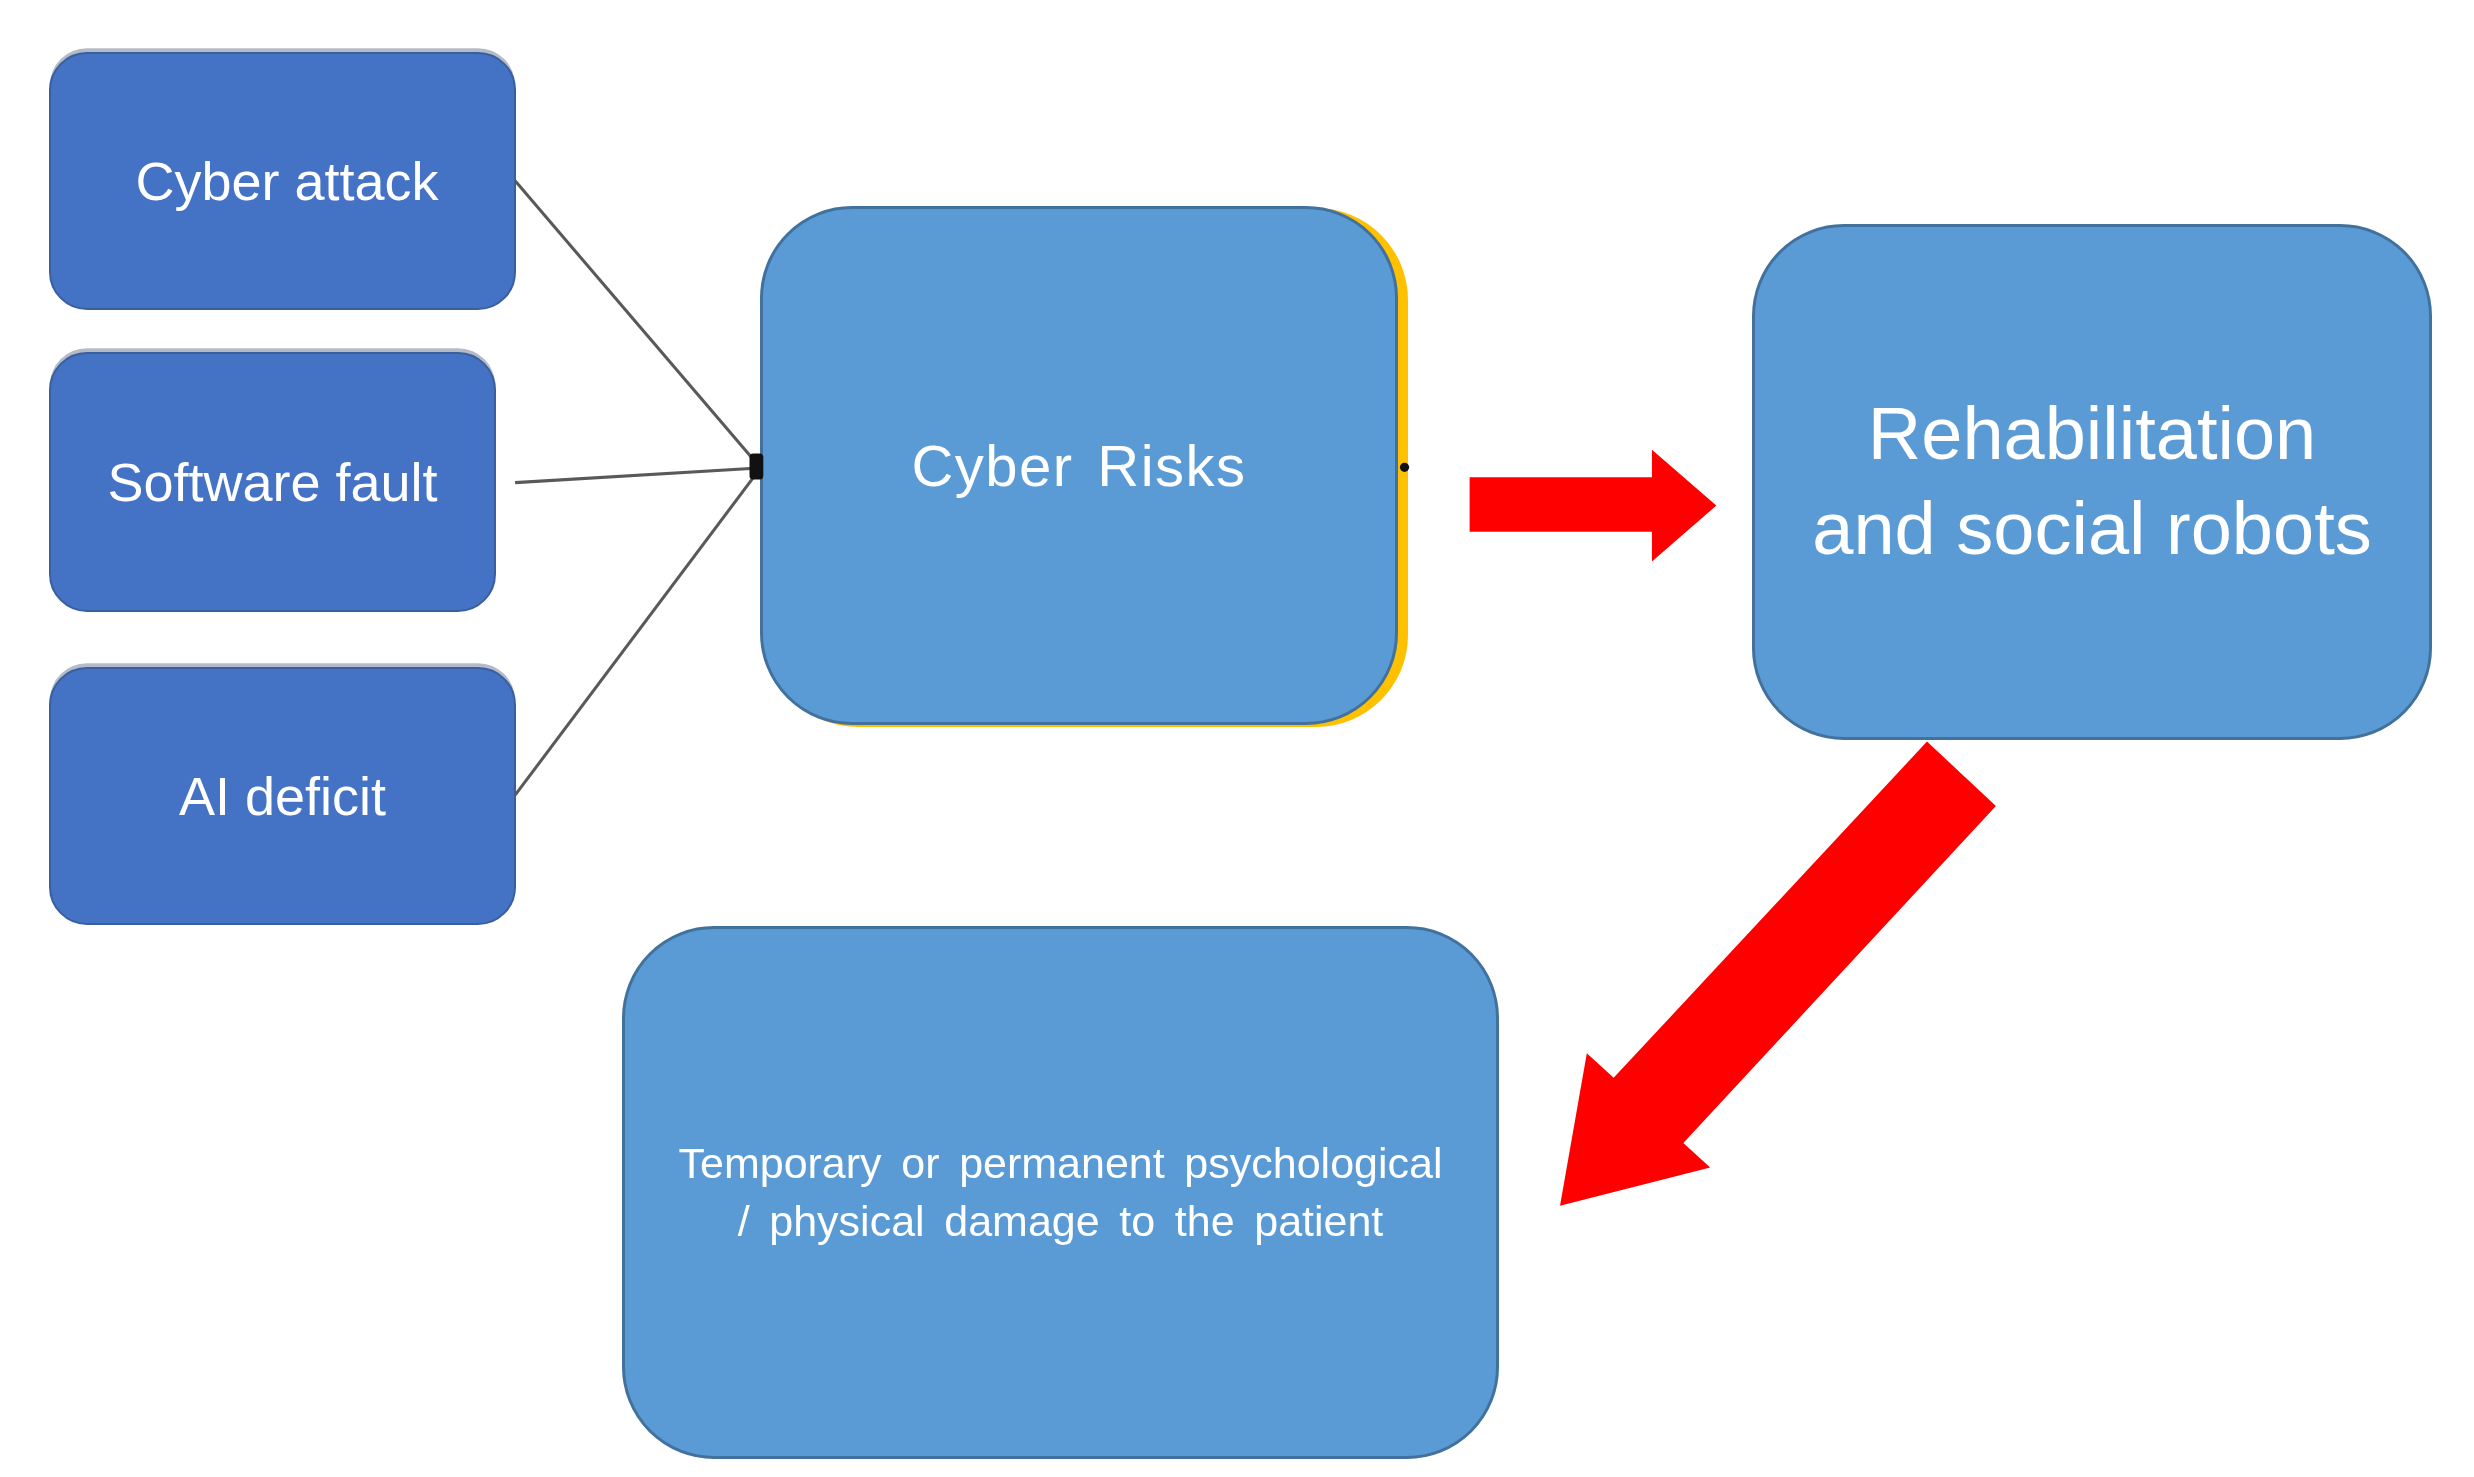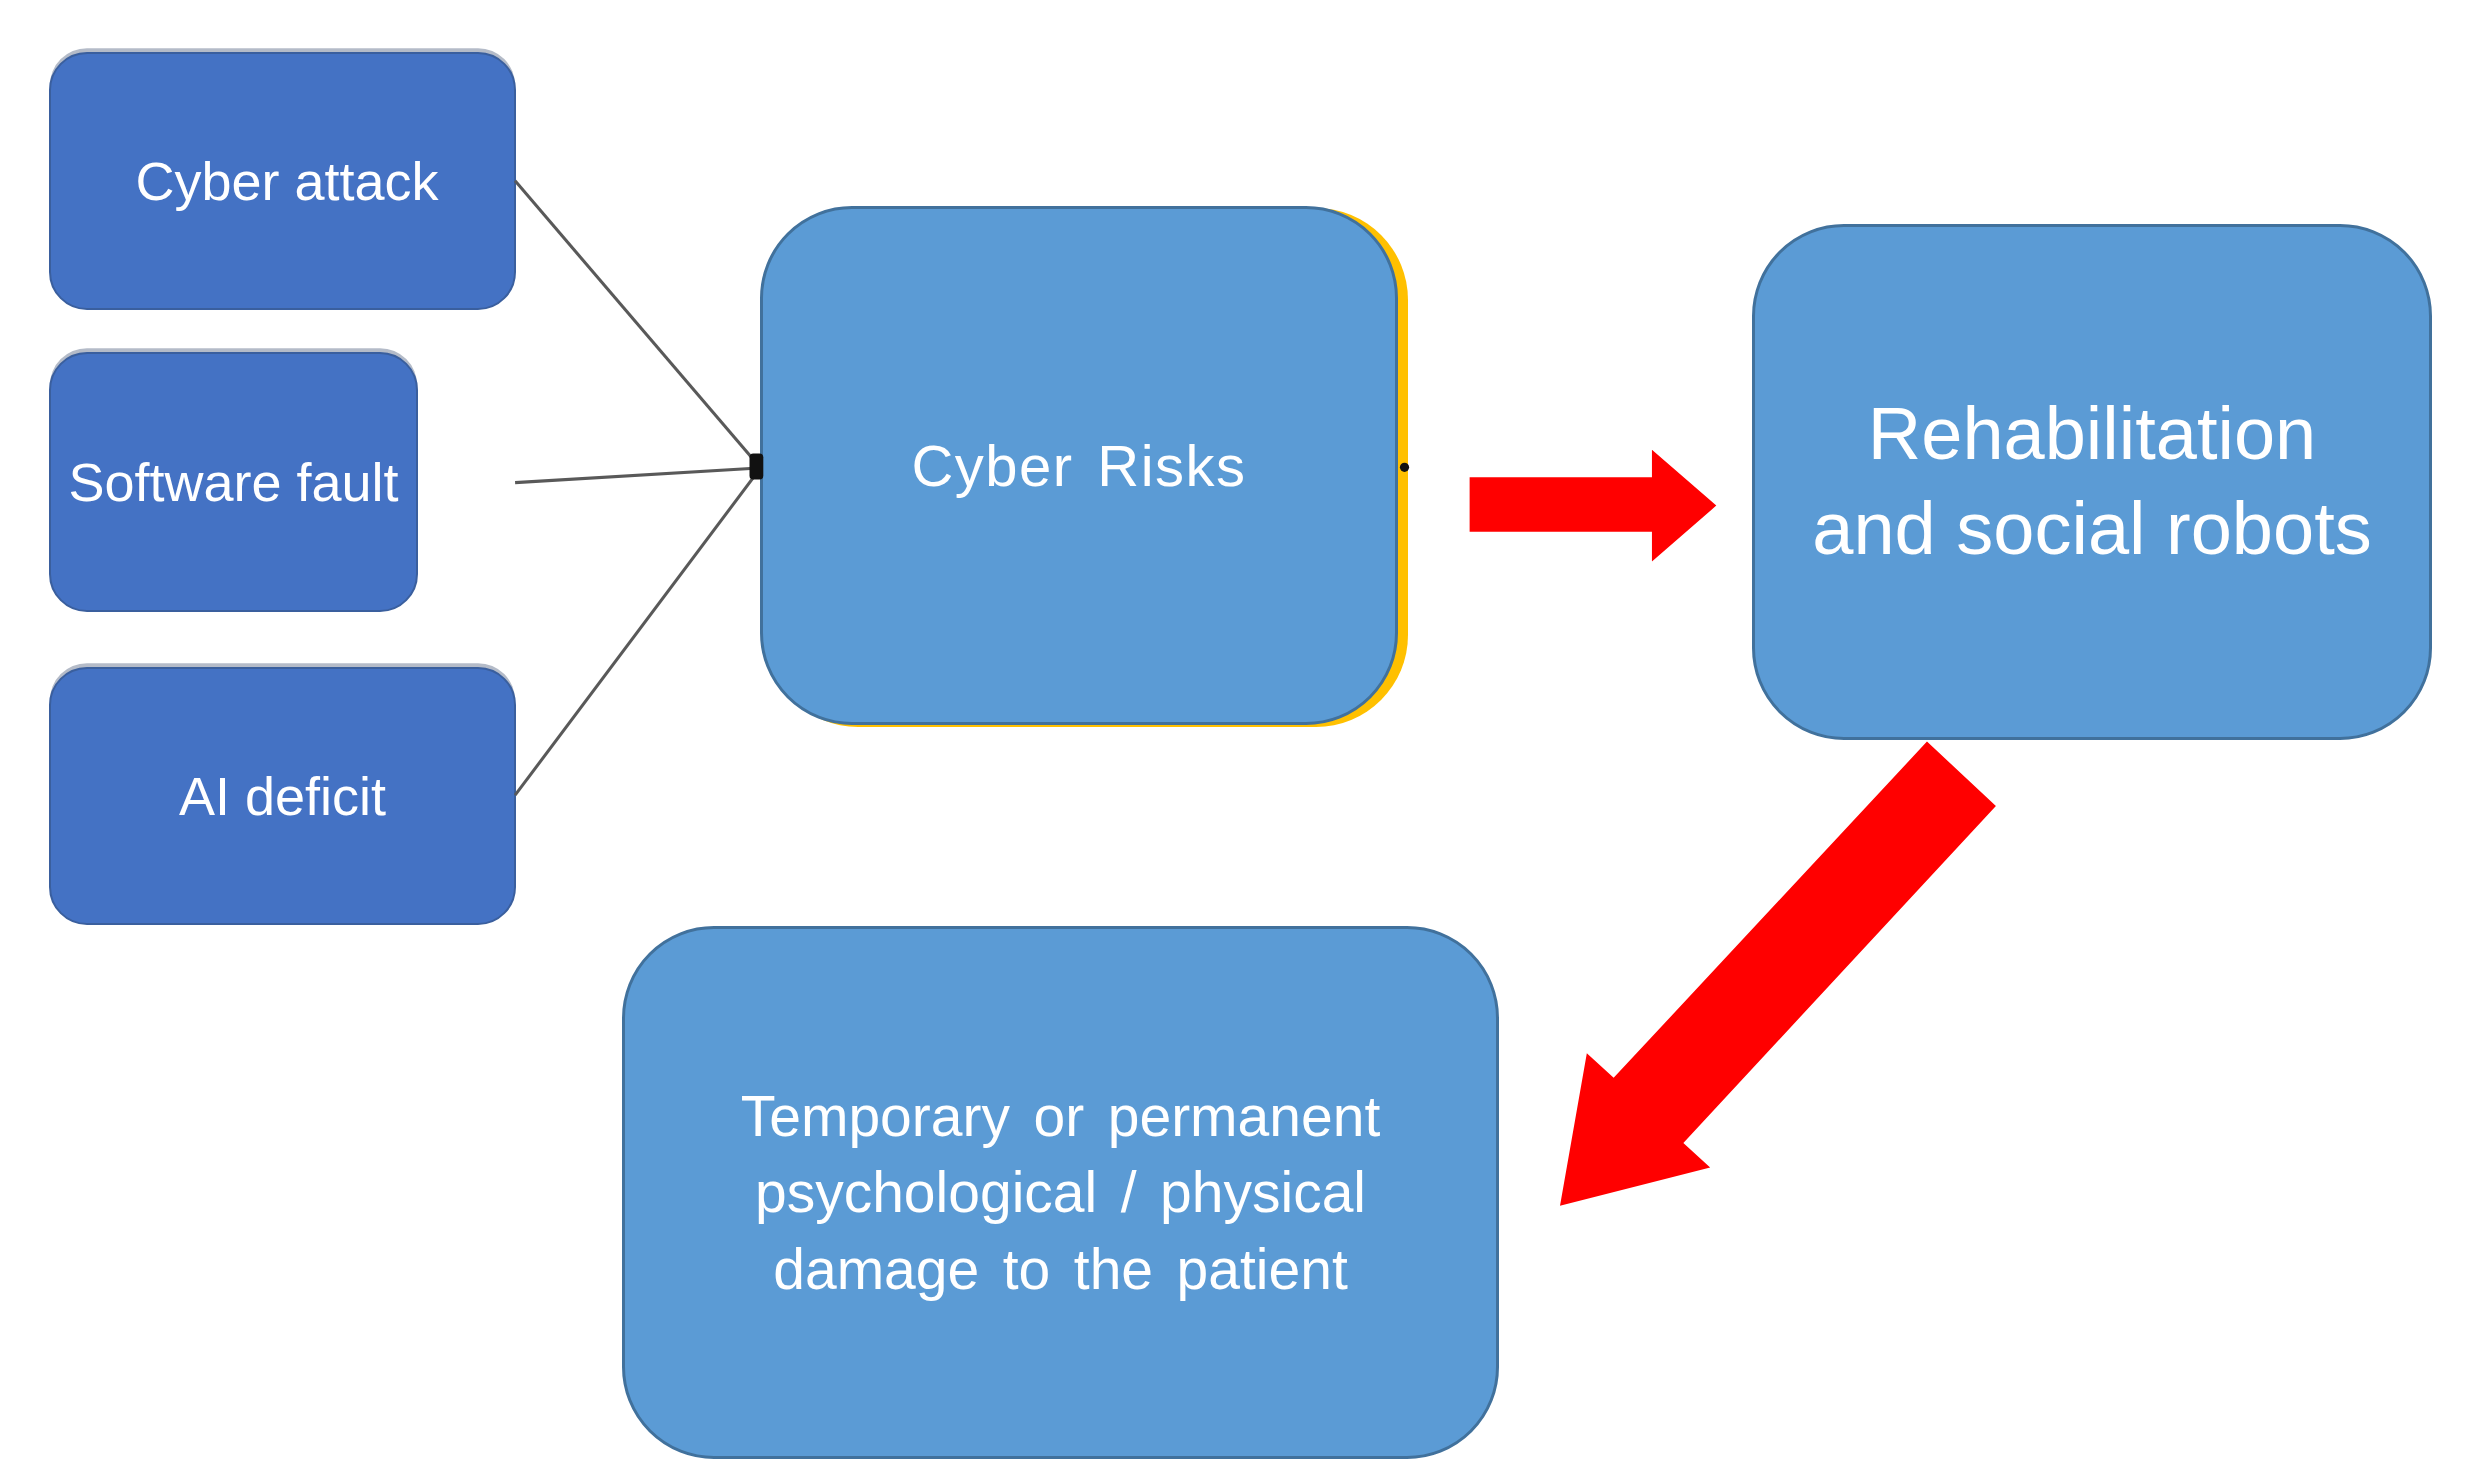--- a/index.html
+++ b/index.html
@@ -35,24 +35,24 @@
 
   
   .node--main {
     background: #5B9BD5;
     border: 3.1px solid #41719C;
     border-radius: 92px;
   }
 
   #node-cyber-risks      { left: 760px;  top: 206px;  width: 638px;  height: 519px; font-size: 58px; letter-spacing: 1.5px; word-spacing: 6.1px; }
   #node-rehabilitation   { left: 1752px; top: 224px;  width: 680px;  height: 516px; font-size: 74px; line-height: 1.28; padding: 0 44px; }
-  #node-damage           { left: 622px;  top: 926px; width: 877px; height: 533px; font-size: 57px; line-height: 1.34; padding: 0 50px; word-spacing: 7.7px; }
+  #node-damage           { left: 622px;  top: 926px; width: 877px; height: 533px; font-size: 43px; line-height: 1.34; padding: 0 50px; word-spacing: 7.7px; }
 
   #node-cyber-attack     { left: 49px; top: 52px;  width: 467px; height: 258px; padding-left: 9px; }
-  #node-software-fault   { left: 49px; top: 352px; width: 369px; height: 260px; }
+  #node-software-fault   { left: 49px; top: 352px; width: 447px; height: 260px; }
   #node-ai-deficit       { left: 49px; top: 667px; width: 467px; height: 258px; text-align: center; }
 
   
   .yellow-back {
     position: absolute;
     left: 766px; top: 208px;
     width: 642px; height: 519px;
     background: #FFC000;
     border-radius: 92px;
     z-index: 1;

